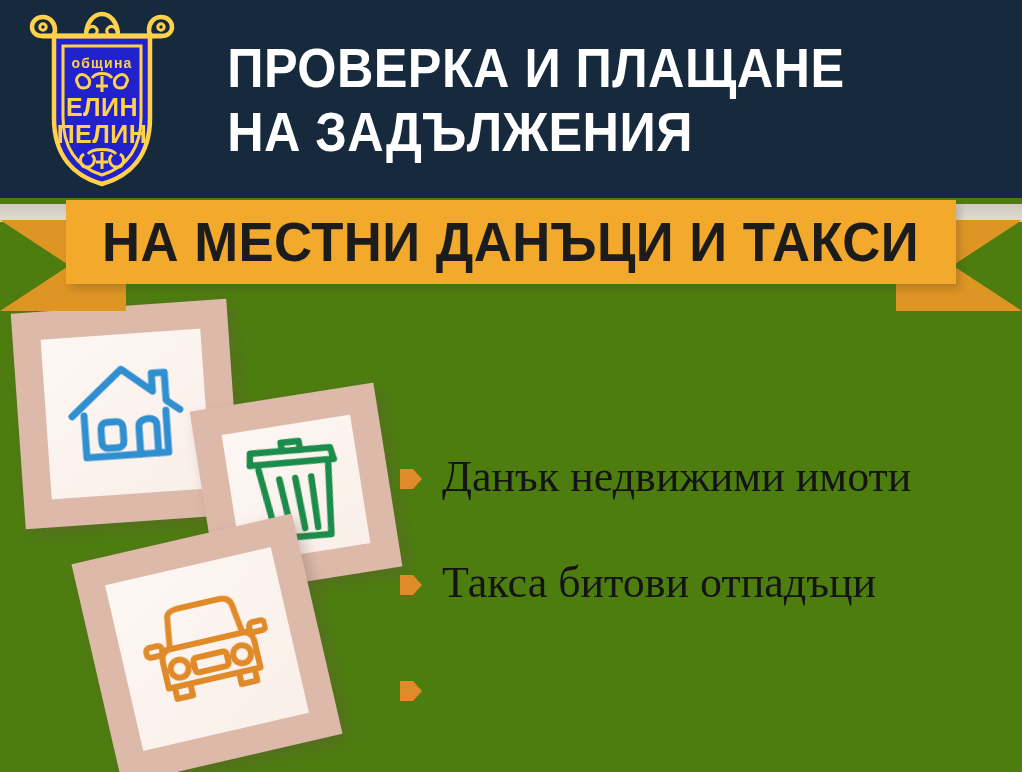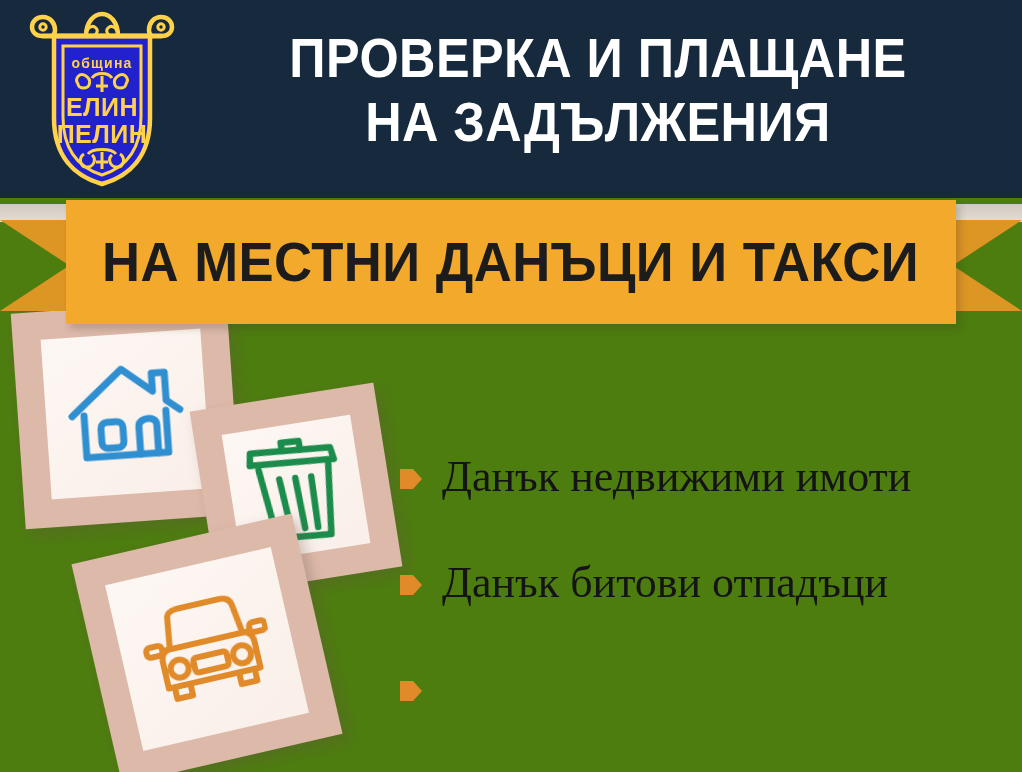--- a/index.html
+++ b/index.html
@@ -37,23 +37,23 @@
     position:absolute;
     left:26px; top:6px;
     width:152px; height:186px;
     z-index:5;
   }
   .logo-wrap svg { display:block; width:152px; height:186px; }
 
   
   .title-block {
     position:absolute;
-    left:186px; top:26px;
+    left:186px; top:36px;
     width:824px;
-    text-align:center;
+    text-align:left;
     z-index:4;
   }
   .title-line {
     display:block;
     color:#ffffff;
     font-family:"Liberation Sans", sans-serif;
     font-weight:bold;
     font-size:56px;
     line-height:64px;
     letter-spacing:0.5px;
@@ -86,21 +86,21 @@
     width:126px; height:18px;
     background:linear-gradient(180deg,#cfc9c0 0%, #e3ddd4 100%);
   }
   .tail-fold.left  { left:0; }
   .tail-fold.right { right:0; }
 
   
   .ribbon-panel {
     position:absolute;
     left:66px; top:4px;
-    width:890px; height:124px;
+    width:890px; height:84px;
     background:#f2a92c;
     display:flex;
     align-items:center;
     justify-content:center;
     box-shadow:4px 5px 7px rgba(70,55,30,0.22);
     z-index:4;
   }
   .ribbon-text {
     color:#1c1c1c;
     font-family:"Liberation Sans", sans-serif;
@@ -312,21 +312,21 @@
       </span>
       <span class="bullet-text">Данък недвижими имоти</span>
     </div>
 
     <div class="bullet-row">
       <span class="bullet-marker">
         <svg width="22" height="24" viewBox="0 0 22 24" xmlns="http://www.w3.org/2000/svg">
           <path d="M0 2 L13 2 L22 12 L13 22 L0 22 Z" fill="#e08a2a"></path>
         </svg>
       </span>
-      <span class="bullet-text">Данък битови отпадъци</span>
+      <span class="bullet-text">Такса битови отпадъци</span>
     </div>
 
     <div class="bullet-row">
       <span class="bullet-marker">
         <svg width="22" height="24" viewBox="0 0 22 24" xmlns="http://www.w3.org/2000/svg">
           <path d="M0 2 L13 2 L22 12 L13 22 L0 22 Z" fill="#e08a2a"></path>
         </svg>
       </span>
     </div>
 

